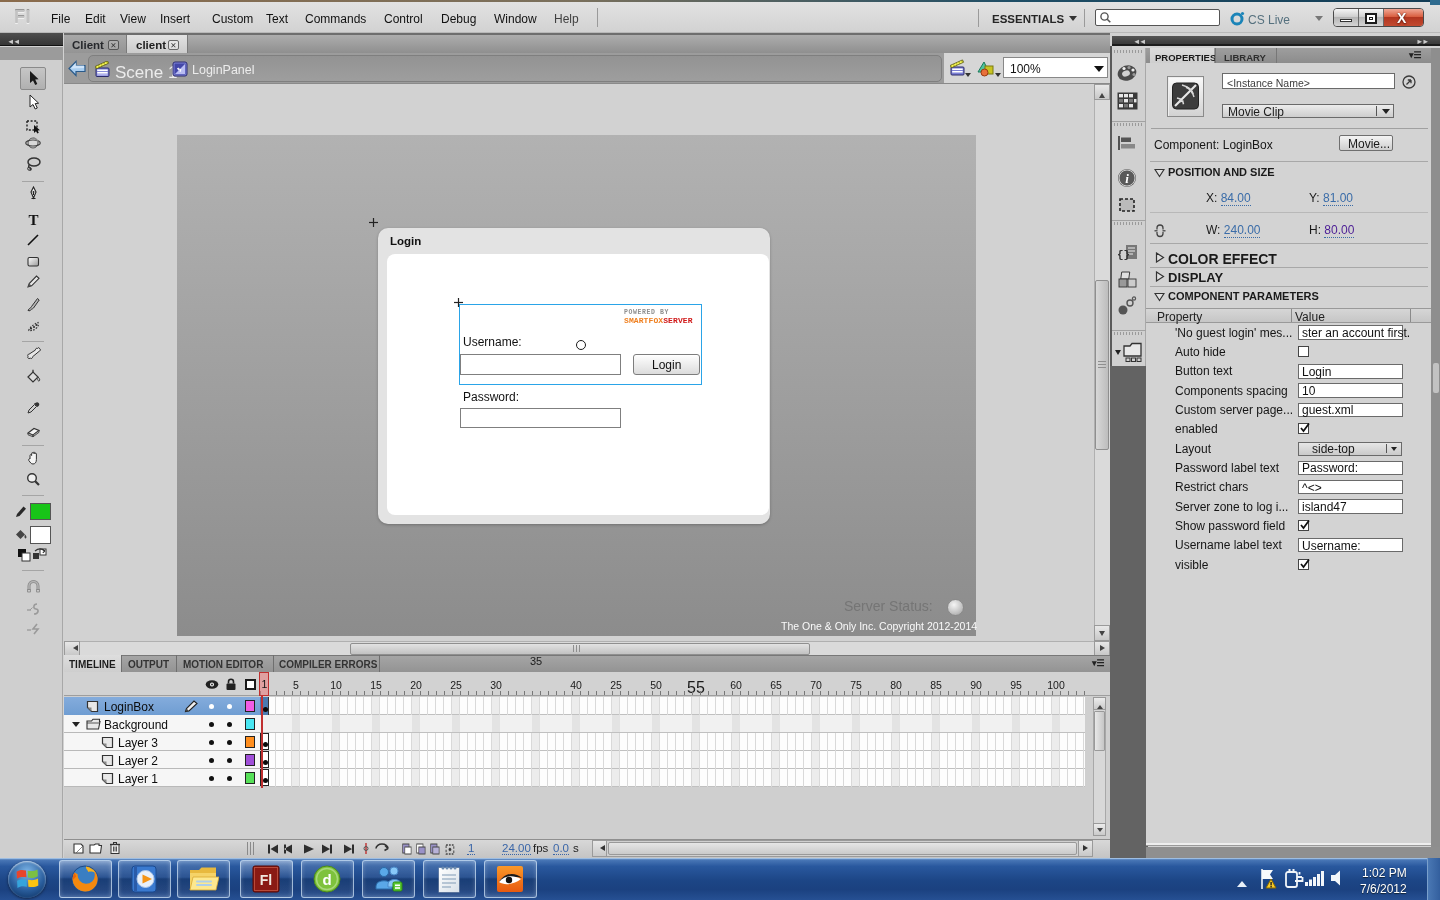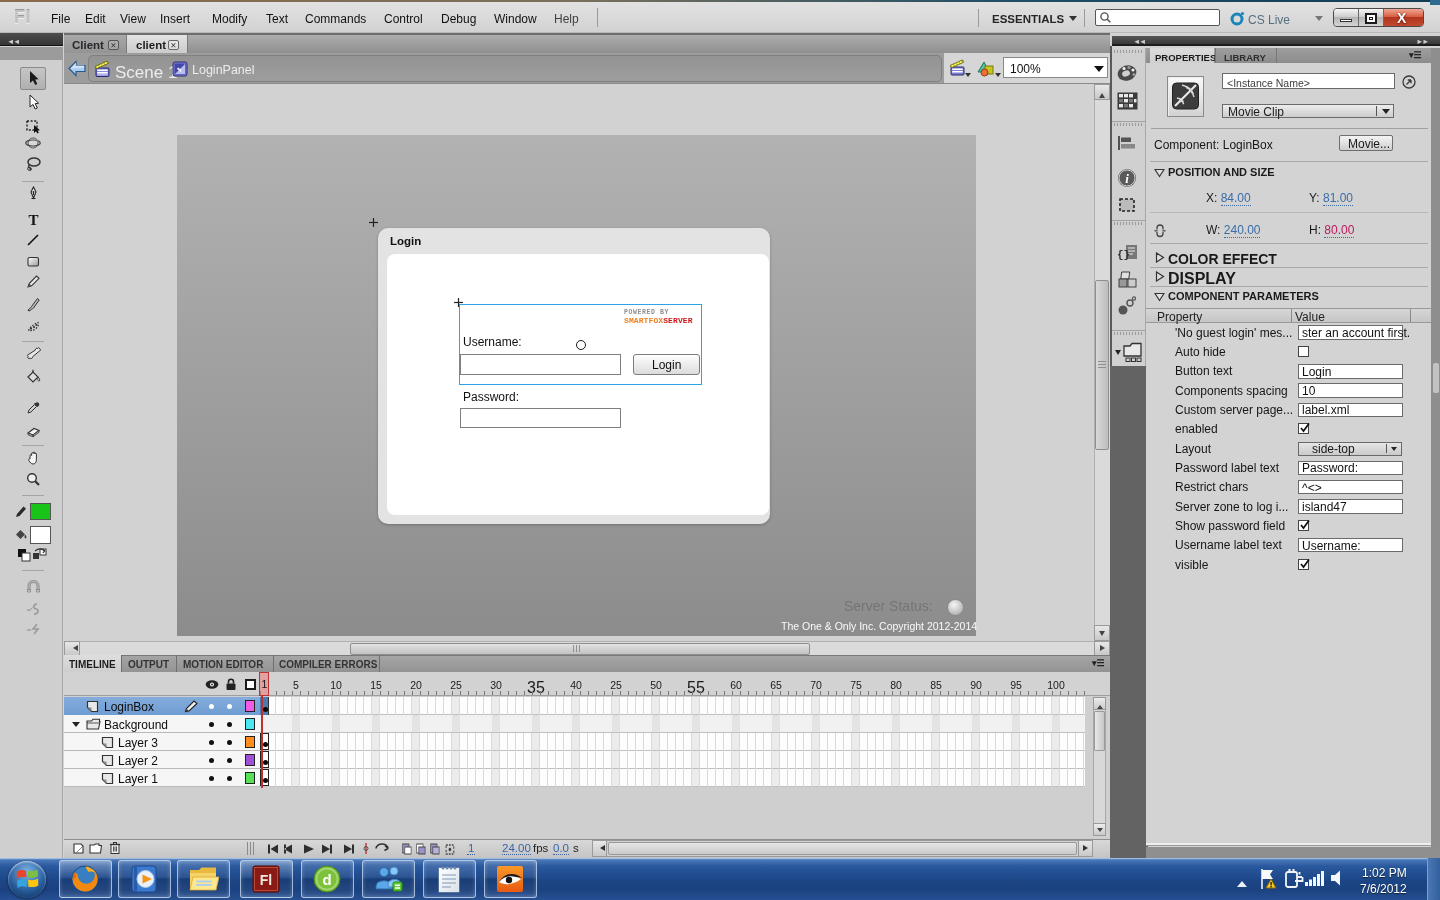--- a/index.html
+++ b/index.html
@@ -11,21 +11,21 @@
 </style></head><body>
 
 <div class="ab" style="left:0;top:0;width:1440px;height:2px;background:linear-gradient(90deg,#8a6b4c,#7a705c 40%,#1f4e66 70%,#123c55)"></div>
 
 <div class="ab" style="left:0;top:2px;width:1440px;height:31px;background:linear-gradient(#e2e2e2,#d2d2d2);border-bottom:1px solid #b8b8b8"></div>
 <div class="tx b" style="left:14px;top:7px;font-size:18px;color:#c2c2c2;text-shadow:0 1px 0 #f0f0f0,0 -1px 0 #989898;letter-spacing:0.5px">Fl</div>
 <div class="tx" style="left:51px;top:12px;color:#111">File</div>
 <div class="tx" style="left:85px;top:12px;color:#111">Edit</div>
 <div class="tx" style="left:120px;top:12px;color:#111">View</div>
 <div class="tx" style="left:160px;top:12px;color:#111">Insert</div>
-<div class="tx" style="left:212px;top:12px;color:#111">Modify</div>
+<div class="tx" style="left:212px;top:12px;color:#111">Custom</div>
 <div class="tx" style="left:266px;top:12px;color:#111">Text</div>
 <div class="tx" style="left:305px;top:12px;color:#111">Commands</div>
 <div class="tx" style="left:384px;top:12px;color:#111">Control</div>
 <div class="tx" style="left:441px;top:12px;color:#111">Debug</div>
 <div class="tx" style="left:494px;top:12px;color:#111">Window</div>
 <div class="tx" style="left:554px;top:12px;color:#404040">Help</div>
 <div class="ab" style="left:597px;top:8px;width:1px;height:19px;background:#9a9a9a"></div>
 <div class="ab" style="left:978px;top:9px;width:1px;height:18px;background:#9a9a9a"></div>
 <div class="tx b" style="left:992px;top:13px;font-size:11.5px;color:#262626">ESSENTIALS</div>
 <div class="ab" style="left:1069px;top:16px;width:0;height:0;border:4px solid transparent;border-top:5px solid #333"></div>
@@ -309,21 +309,21 @@
     <rect x="1.5" y="5.5" width="9" height="6.5" rx="1" fill="#222"></rect>
     <path d="M3.5 5.5 L3.5 3.8 a2.5 2.5 0 0 1 5 0 L8.5 5.5" fill="none" stroke="#222" stroke-width="1.6"></path>
   </svg>
 <div class="ab" style="left:245px;top:679px;width:11px;height:11px;border:2px solid #1a1a1a;background:#fff"></div>
 <div class="tx" style="left:296px;top:679px;font-size:10.5px;color:#1a1a1a;transform:translateX(-50%)">5</div>
 <div class="tx" style="left:336px;top:679px;font-size:10.5px;color:#1a1a1a;transform:translateX(-50%)">10</div>
 <div class="tx" style="left:376px;top:679px;font-size:10.5px;color:#1a1a1a;transform:translateX(-50%)">15</div>
 <div class="tx" style="left:416px;top:679px;font-size:10.5px;color:#1a1a1a;transform:translateX(-50%)">20</div>
 <div class="tx" style="left:456px;top:679px;font-size:10.5px;color:#1a1a1a;transform:translateX(-50%)">25</div>
 <div class="tx" style="left:496px;top:679px;font-size:10.5px;color:#1a1a1a;transform:translateX(-50%)">30</div>
-<div class="tx" style="left:536px;top:679px;font-size:16px;color:#1a1a1a;transform:translateX(-50%)">35</div>
+<div class="tx" style="left:536px;top:655px;font-size:11px;color:#1a1a1a;transform:translateX(-50%)">35</div>
 <div class="tx" style="left:576px;top:679px;font-size:10.5px;color:#1a1a1a;transform:translateX(-50%)">40</div>
 <div class="tx" style="left:616px;top:679px;font-size:10.5px;color:#1a1a1a;transform:translateX(-50%)">25</div>
 <div class="tx" style="left:656px;top:679px;font-size:10.5px;color:#1a1a1a;transform:translateX(-50%)">50</div>
 <div class="tx" style="left:696px;top:679px;font-size:16px;color:#1a1a1a;transform:translateX(-50%)">55</div>
 <div class="tx" style="left:736px;top:679px;font-size:10.5px;color:#1a1a1a;transform:translateX(-50%)">60</div>
 <div class="tx" style="left:776px;top:679px;font-size:10.5px;color:#1a1a1a;transform:translateX(-50%)">65</div>
 <div class="tx" style="left:816px;top:679px;font-size:10.5px;color:#1a1a1a;transform:translateX(-50%)">70</div>
 <div class="tx" style="left:856px;top:679px;font-size:10.5px;color:#1a1a1a;transform:translateX(-50%)">75</div>
 <div class="tx" style="left:896px;top:679px;font-size:10.5px;color:#1a1a1a;transform:translateX(-50%)">80</div>
 <div class="tx" style="left:936px;top:679px;font-size:10.5px;color:#1a1a1a;transform:translateX(-50%)">85</div>
@@ -584,31 +584,31 @@
 <div class="ab" style="left:1150px;top:211.5px;width:278px;height:1px;background:#b8b8b8"></div>
 <svg class="ab" style="left:1152px;top:222px" width="16" height="16" viewBox="0 0 16 16">
     <g fill="none" stroke="#444" stroke-width="1.3">
       <path d="M5 6 a3 3 0 0 1 6 0 L11 7.5 M5 6 L5 7.5"></path>
       <path d="M5 10 L5 11.5 a3 3 0 0 0 6 0 L11 10"></path>
       <line x1="2.5" y1="8.8" x2="5.5" y2="8.8"></line>
       <line x1="10.5" y1="8.8" x2="13.5" y2="8.8"></line>
     </g>
   </svg>
 <div class="tx" style="left:1206px;top:223px;color:#1a1a1a">W: <span style="color:#3a6ca8;border-bottom:1px dotted #3a6ca8">240.00</span></div>
-<div class="tx" style="left:1309px;top:223px;color:#1a1a1a">H: <span style="color:#be185d;border-bottom:1px dotted #3a6ca8">80.00</span></div>
+<div class="tx" style="left:1309px;top:223px;color:#1a1a1a">H: <span style="color:#4c1d95;border-bottom:1px dotted #3a6ca8">80.00</span></div>
 <div class="ab" style="left:1150px;top:243px;width:278px;height:1px;background:#a8a8a8"></div>
 <svg class="ab" style="left:1155px;top:252px" width="10" height="11" viewBox="0 0 10 11">
     <path d="M1.5 1 L1.5 10 L8.5 5.5 Z" fill="#e0e0e0" stroke="#333" stroke-width="1.2"></path>
   </svg>
 <div class="tx b" style="left:1168px;top:251px;font-size:14px;color:#1a1a1a">COLOR EFFECT</div>
 <div class="ab" style="left:1150px;top:266.5px;width:278px;height:1px;background:#a8a8a8"></div>
 <svg class="ab" style="left:1155px;top:271px" width="10" height="11" viewBox="0 0 10 11">
     <path d="M1.5 1 L1.5 10 L8.5 5.5 Z" fill="#e0e0e0" stroke="#333" stroke-width="1.2"></path>
   </svg>
-<div class="tx b" style="left:1168px;top:270px;font-size:16px;color:#1a1a1a">DISPLAY</div>
+<div class="tx b" style="left:1168px;top:270px;font-size:13px;color:#1a1a1a">DISPLAY</div>
 <div class="ab" style="left:1150px;top:285.5px;width:278px;height:1px;background:#a8a8a8"></div>
 <svg class="ab" style="left:1154px;top:292px" width="11" height="10" viewBox="0 0 11 10">
     <path d="M1 1.5 L10 1.5 L5.5 8.5 Z" fill="#e0e0e0" stroke="#333" stroke-width="1.2"></path>
   </svg>
 <div class="tx b" style="left:1168px;top:290px;font-size:11px;color:#1a1a1a">COMPONENT PARAMETERS</div>
 
 <div class="ab" style="left:1146px;top:308px;width:285px;height:14.5px;background:linear-gradient(#d6d6d6,#c6c6c6);border-top:1px solid #999;border-bottom:1px solid #999"></div>
 <div class="tx" style="left:1157px;top:309.5px;color:#222">Property</div>
 <div class="ab" style="left:1291px;top:309px;width:1px;height:13px;background:#8a8a8a"></div>
 <div class="tx" style="left:1295px;top:309.5px;color:#222">Value</div>
@@ -619,21 +619,21 @@
 <div class="tx" style="left:1175px;top:345.0px;color:#161616">Auto hide</div>
 <div class="ab" style="left:1298px;top:345.8px;width:11px;height:11px;background:#fff;border:1.3px solid #444"></div>
 <div class="tx" style="left:1175px;top:364.4px;color:#161616">Button text</div>
 <div class="ab" style="left:1298px;top:364.0px;width:105px;height:14.5px;background:#fff;border:1px solid #6a6a6a"></div>
 <div class="tx" style="left:1302px;top:364.8px;color:#111">Login</div>
 <div class="tx" style="left:1175px;top:383.7px;color:#161616">Components spacing</div>
 <div class="ab" style="left:1298px;top:383.3px;width:105px;height:14.5px;background:#fff;border:1px solid #6a6a6a"></div>
 <div class="tx" style="left:1302px;top:384.1px;color:#111">10</div>
 <div class="tx" style="left:1175px;top:403.0px;color:#161616">Custom server page...</div>
 <div class="ab" style="left:1298px;top:402.6px;width:105px;height:14.5px;background:#fff;border:1px solid #6a6a6a"></div>
-<div class="tx" style="left:1302px;top:403.4px;color:#111">label.xml</div>
+<div class="tx" style="left:1302px;top:403.4px;color:#111">guest.xml</div>
 <div class="tx" style="left:1175px;top:422.3px;color:#161616">enabled</div>
 <div class="ab" style="left:1298px;top:423.1px;width:11px;height:11px;background:#fff;border:1.3px solid #444"></div>
 <svg class="ab" style="left:1299px;top:422.1px" width="12" height="12" viewBox="0 0 12 12">
     <path d="M2 6 L4.5 9 L10 1.5" fill="none" stroke="#111" stroke-width="1.7"></path>
   </svg>
 <div class="tx" style="left:1175px;top:441.7px;color:#161616">Layout</div>
 <div class="ab" style="left:1298px;top:441.5px;width:104px;height:14px;background:linear-gradient(#e6e6e6,#cacaca);border:1px solid #6a6a6a"></div>
 <div class="tx" style="left:1312px;top:442.3px;color:#161616">side-top</div>
 <div class="ab" style="left:1386px;top:444.0px;width:1px;height:9px;background:#555"></div>
 <div class="ab" style="left:1391px;top:446.5px;width:0;height:0;border:3.5px solid transparent;border-top:4.5px solid #222"></div>

